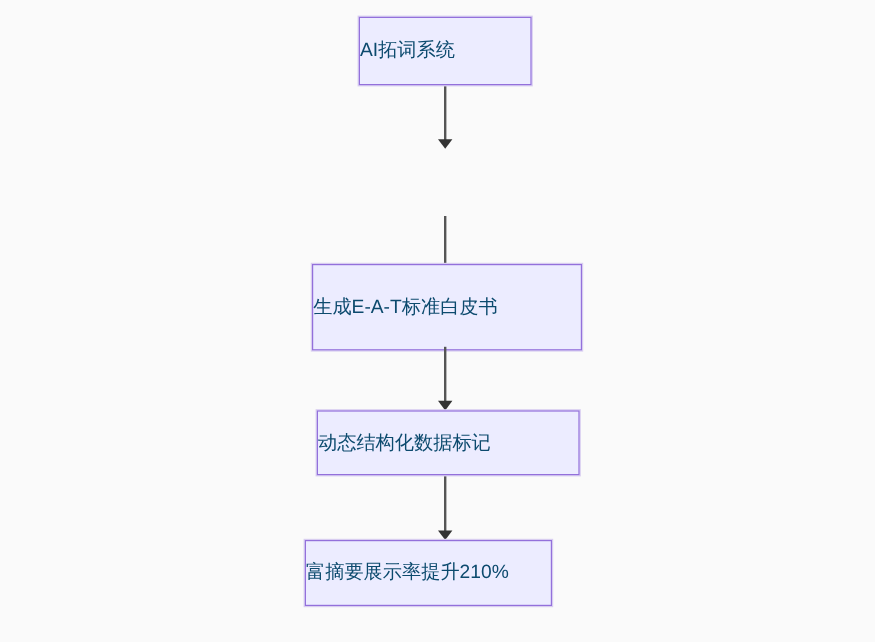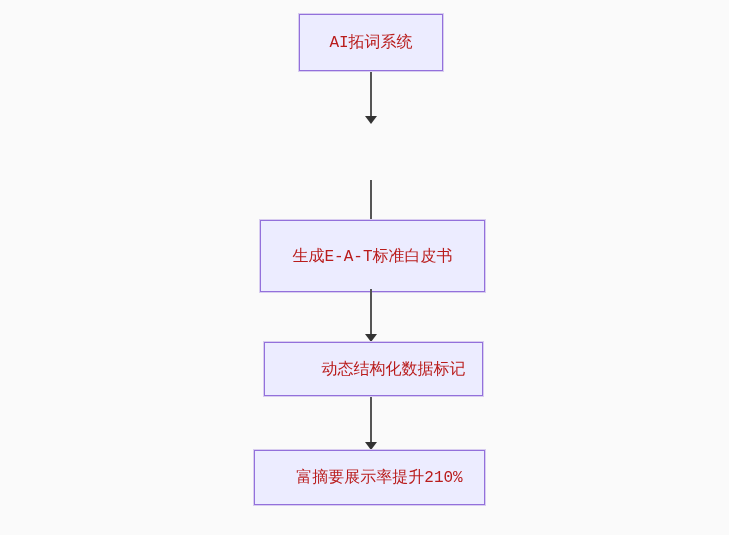--- a/index.html
+++ b/index.html
@@ -15,34 +15,33 @@
     height: 535px;
     background: #fafafa;
     overflow: hidden;
   }
   .node {
     position: absolute;
     box-sizing: border-box;
     background: #ECECFF;
     border: 1px solid #9370DB;
     box-shadow: 0 0 0 1px #d8cdf0;
-    color: #b91c1c;
+    color: #0c4a6e;
     font-size: 16px;
     display: flex;
     align-items: center;
-    justify-content: center;
+    justify-content: flex-start;
     text-align: center;
     white-space: nowrap;
-    font-family: Liberation Mono, monospace;
   }
   .node-1 { left: 299px; top: 14px;  width: 144px; height: 57px; }
   .node-2 { left: 275px; top: 124px; width: 198px; height: 55px; }
   .node-3 { left: 260px; top: 220px; width: 225px; height: 72px; }
-  .node-4 { left: 264px; top: 342px; width: 219px; height: 54px; padding-left: 40px; }
-  .node-5 { left: 254px; top: 450px; width: 231px; height: 55px; padding-left: 20px; }
+  .node-4 { left: 264px; top: 342px; width: 219px; height: 54px; }
+  .node-5 { left: 254px; top: 450px; width: 206px; height: 55px; }
 
   .edge {
     position: absolute;
     left: 364px;
     width: 14px;
   }
   .edge-1 { top: 72px;  height: 52px; }
   .edge-2 { top: 180px; height: 52px; }
   .edge-3 { top: 289px; height: 53px; }
   .edge-4 { top: 397px; height: 53px; }

